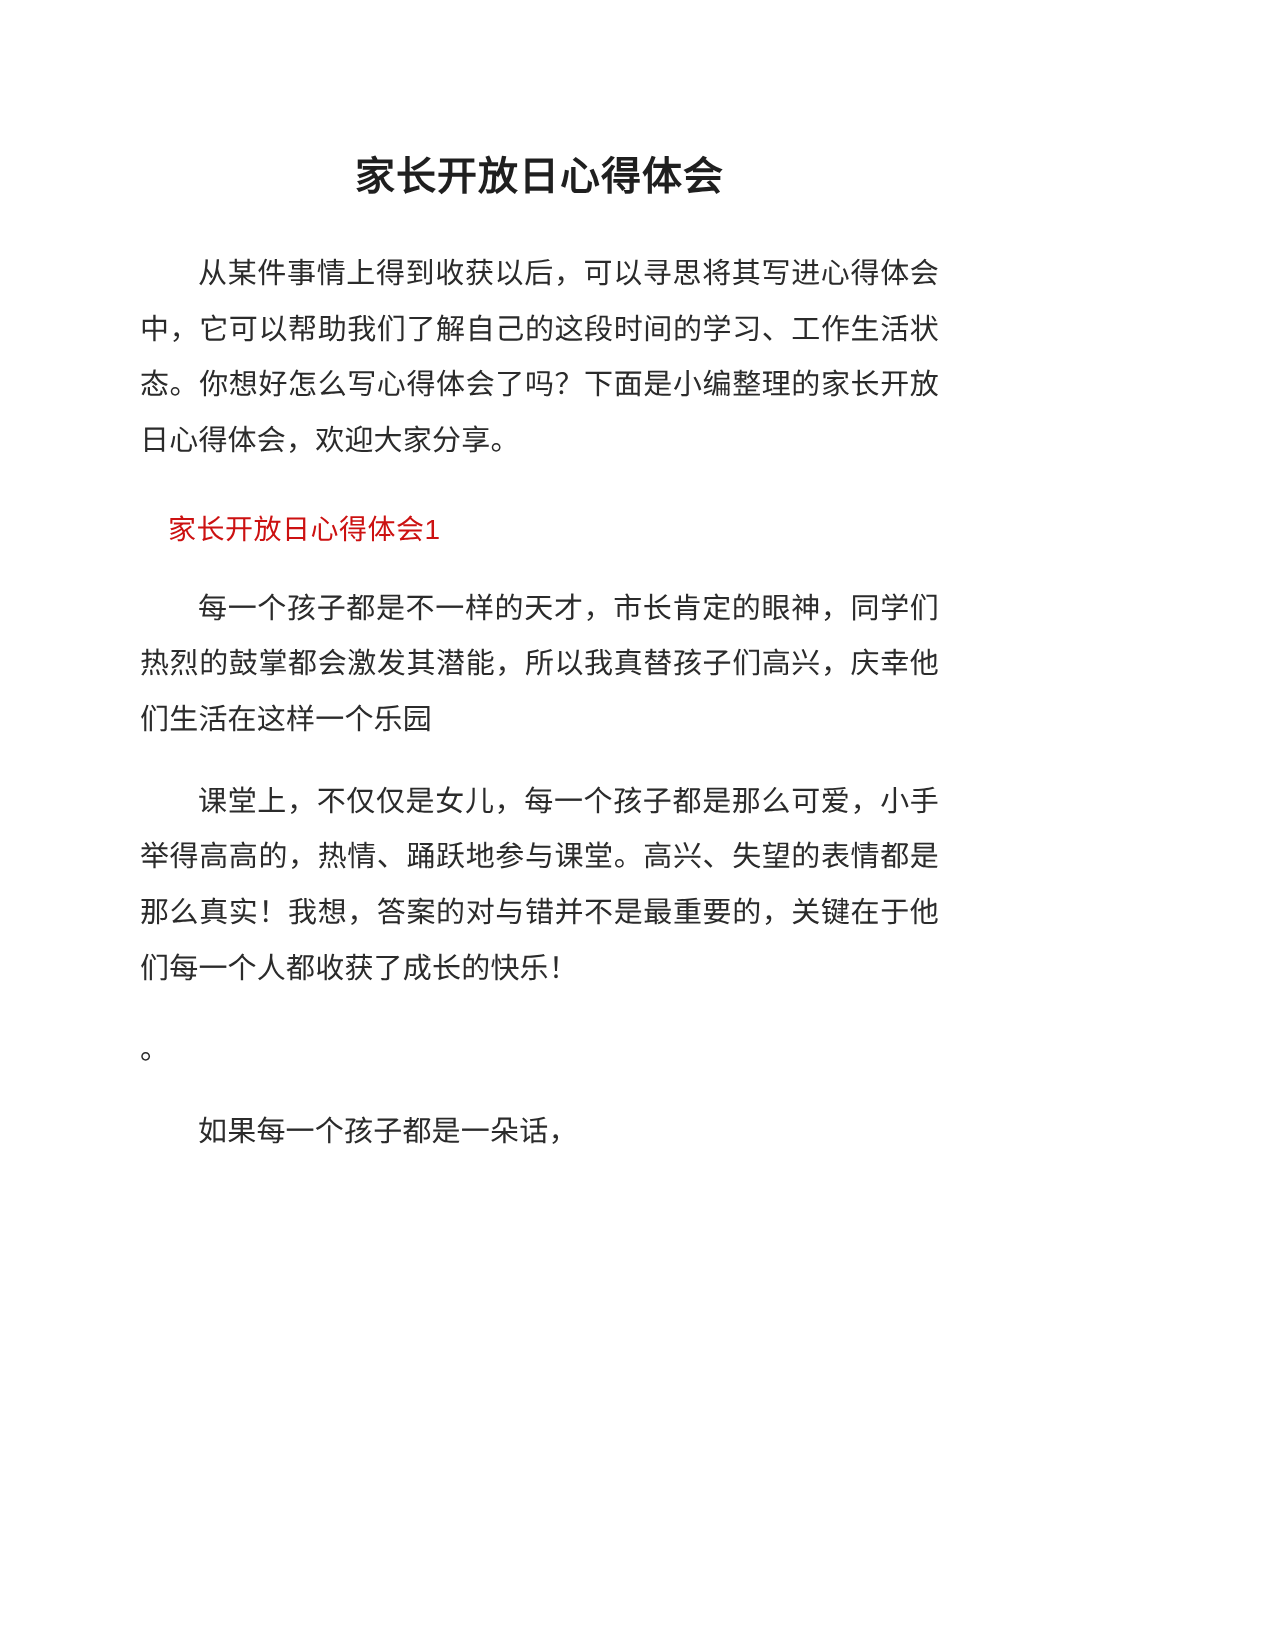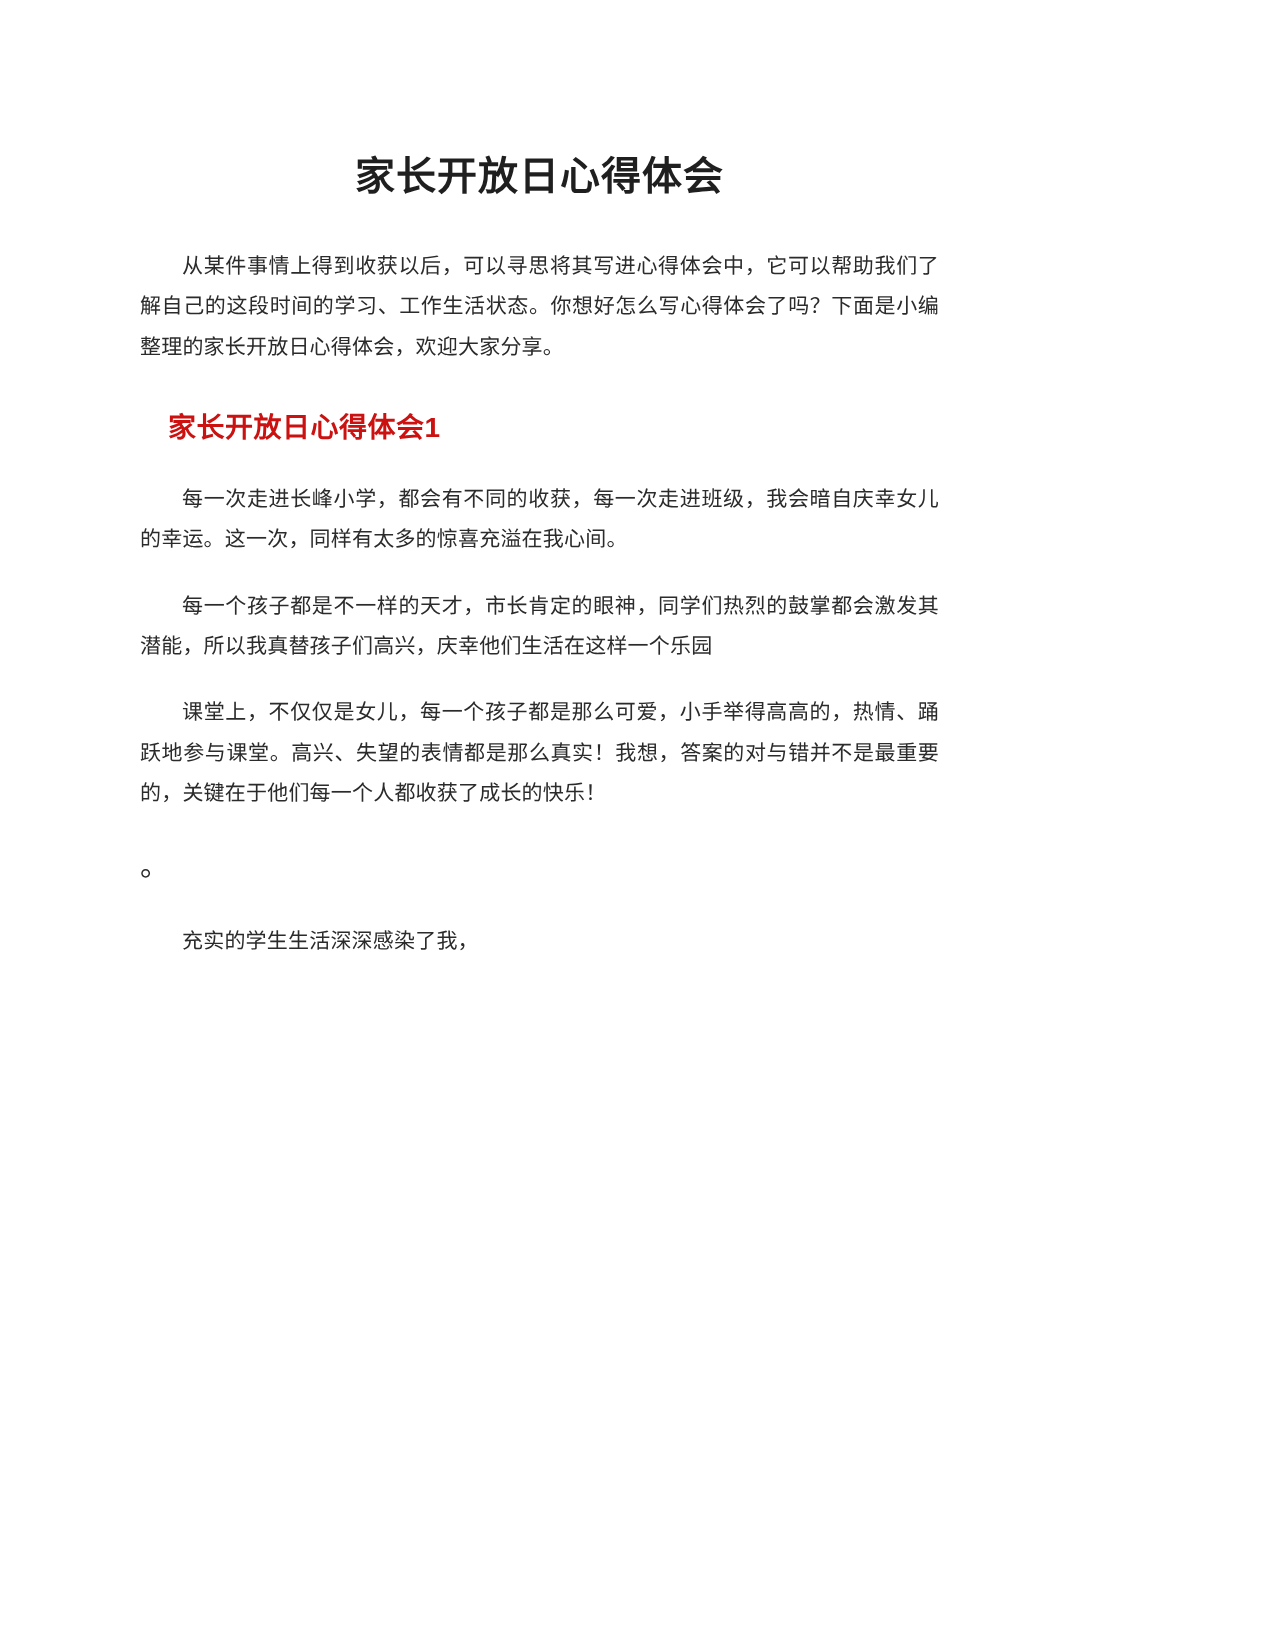--- a/index.html
+++ b/index.html
@@ -26,33 +26,33 @@
     text-align: center;
     font-family: "Liberation Sans", "DejaVu Sans", sans-serif;
     font-weight: 700;
     font-size: 40px;
     letter-spacing: 1px;
     color: #1f1f1f;
     margin: 0 0 44px 0;
     line-height: 1.3;
   }
   .para {
-    font-size: 21px;
+    font-size: 29px;
     line-height: 1.92;
     text-align: justify;
     text-justify: inter-ideograph;
     text-indent: 2em;
     margin: 0 0 26px 0;
     color: #2b2b2b;
     letter-spacing: 0.2px;
     word-break: break-all;
   }
   .section-heading {
     font-family: "Liberation Sans", "DejaVu Sans", sans-serif;
-    font-weight: 700;
+    font-weight: 400;
     font-size: 28px;
     color: #cc1111;
     text-indent: 1em;
     margin: 40px 0 30px 0;
     line-height: 1.5;
     letter-spacing: 0.5px;
   }
   .tail-mark {
     font-size: 29px;
     line-height: 1.92;
@@ -65,25 +65,24 @@
 <body>
 
 <div class="page">
 
   <h1 class="doc-title">家长开放日心得体会</h1>
 
   <p class="para">从某件事情上得到收获以后，可以寻思将其写进心得体会中，它可以帮助我们了解自己的这段时间的学习、工作生活状态。你想好怎么写心得体会了吗？下面是小编整理的家长开放日心得体会，欢迎大家分享。</p>
 
   <h2 class="section-heading">家长开放日心得体会1</h2>
 
-  <p class="para">每一次走进长峰小学，都会有不同的收获，每一次走进班级，我会暗自庆幸女儿的幸运。这一次，同样有太多的惊喜充溢在我心间。</p>
 
 
   <p class="para">每一个孩子都是不一样的天才，市长肯定的眼神，同学们热烈的鼓掌都会激发其潜能，所以我真替孩子们高兴，庆幸他们生活在这样一个乐园</p>
 
   <p class="para">课堂上，不仅仅是女儿，每一个孩子都是那么可爱，小手举得高高的，热情、踊跃地参与课堂。高兴、失望的表情都是那么真实！我想，答案的对与错并不是最重要的，关键在于他们每一个人都收获了成长的快乐！</p>
 
   <p class="tail-mark">。</p>
 
-  <p class="para">充实的学生生活深深感染了我，</p>
+  <p class="para">如果每一个孩子都是一朵话，</p>
 
 
 </div>
 
 </body></html>

